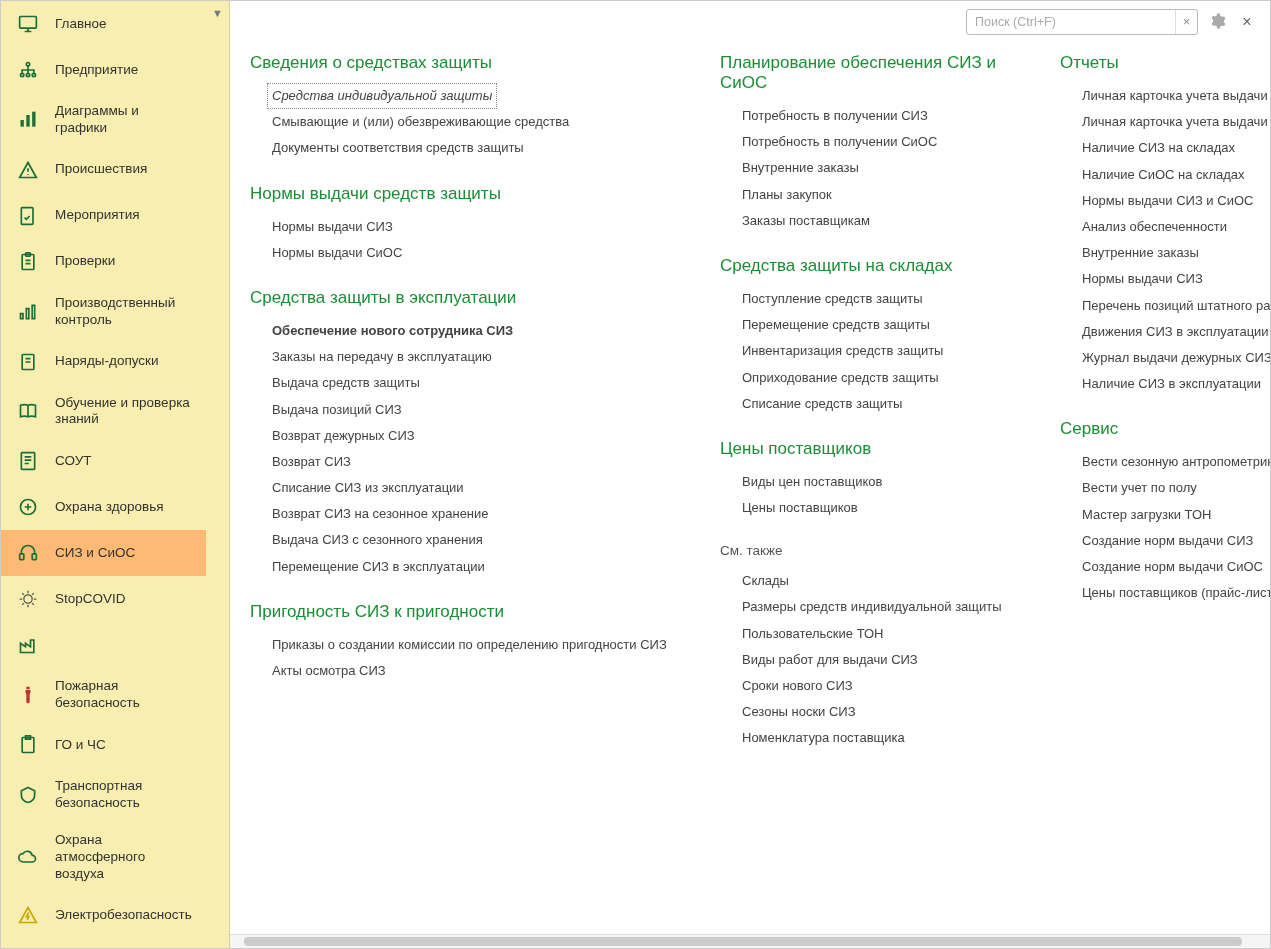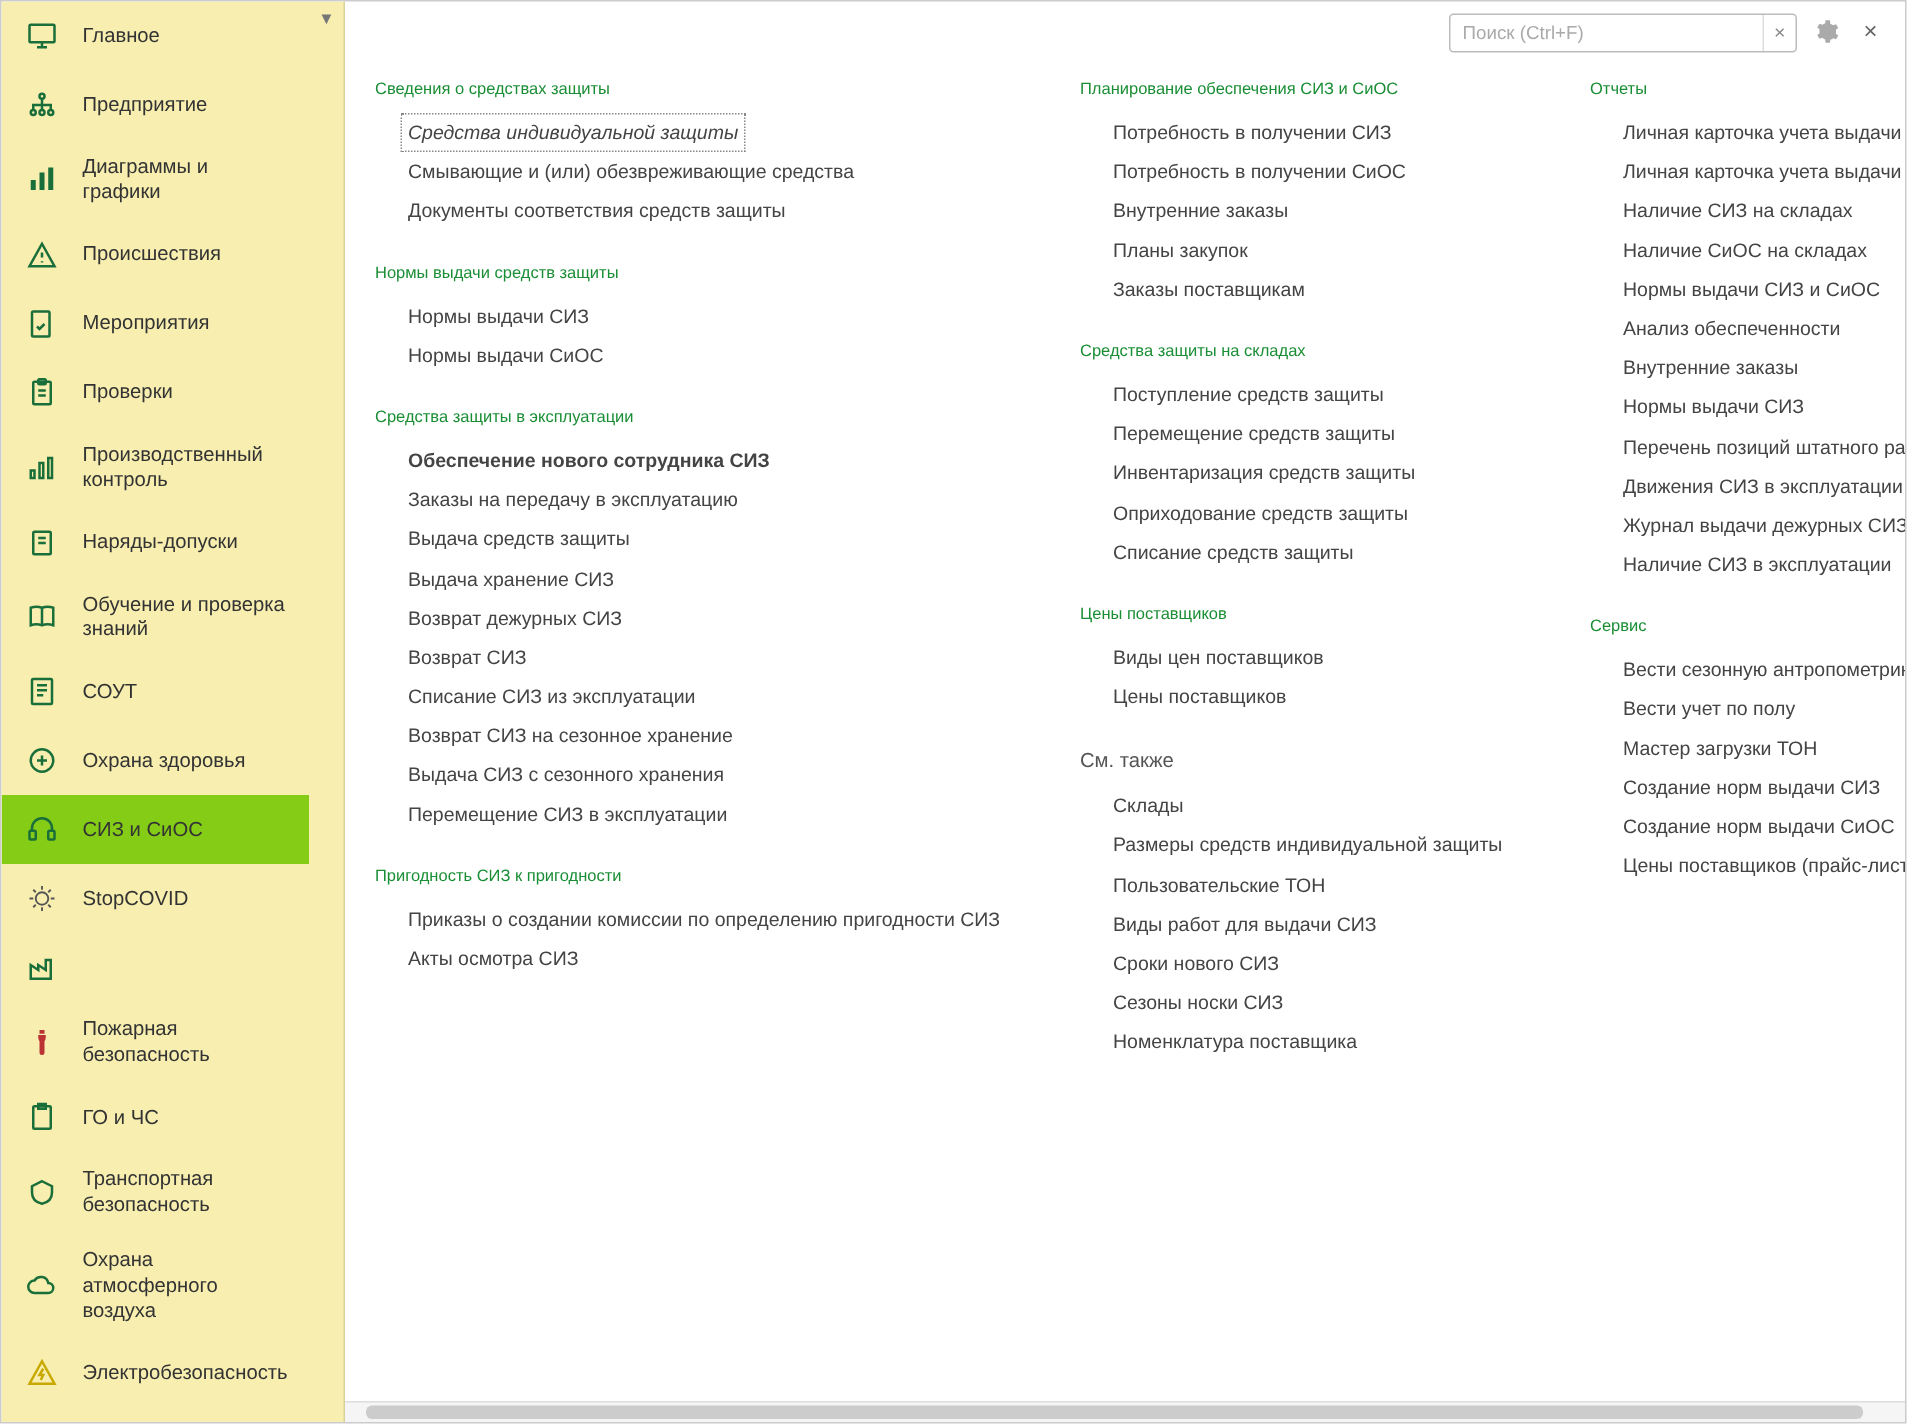--- a/index.html
+++ b/index.html
@@ -27,21 +27,21 @@
   }
   .sidebar-items { flex: 1; }
   .sidebar-item {
     display: flex;
     align-items: center;
     padding: 10px 14px;
     cursor: pointer;
     gap: 14px;
     min-height: 46px;
   }
-  .sidebar-item.active { background: #84cc16; }
+  .sidebar-item.active { background: #fdba74; }
   .sidebar-item .icon {
     width: 26px;
     height: 24px;
     flex-shrink: 0;
     display: flex;
     align-items: center;
     justify-content: center;
   }
   .sidebar-item .label {
     font-size: 13.5px;
@@ -115,21 +115,21 @@
     gap: 30px;
     min-width: 1070px;
   }
   .col { flex: 0 0 auto; }
   .col1 { width: 440px; }
   .col2 { width: 310px; }
   .col3 { width: 280px; }
   .section { margin-bottom: 22px; }
   .section-title {
     color: #1a8e35;
-    font-size: 11px;
+    font-size: 17px;
     font-weight: normal;
     margin-bottom: 10px;
   }
   .section-title.plain { color: #555; font-size: 13.5px; }
   .link-list { padding-left: 22px; }
   .link-item {
     color: #444;
     font-size: 13px;
     line-height: 1.4;
     padding: 4px 0;
@@ -389,21 +389,21 @@
                 <div>
                   <span class="link-item bold">Обеспечение нового сотрудника СИЗ</span>
                 </div>
                 <div>
                   <span class="link-item">Заказы на передачу в эксплуатацию</span>
                 </div>
                 <div>
                   <span class="link-item">Выдача средств защиты</span>
                 </div>
                 <div>
-                  <span class="link-item">Выдача хранение СИЗ</span>
+                  <span class="link-item">Выдача позиций СИЗ</span>
                 </div>
                 <div>
                   <span class="link-item">Возврат дежурных СИЗ</span>
                 </div>
                 <div>
                   <span class="link-item">Возврат СИЗ</span>
                 </div>
                 <div>
                   <span class="link-item">Списание СИЗ из эксплуатации</span>
                 </div>

